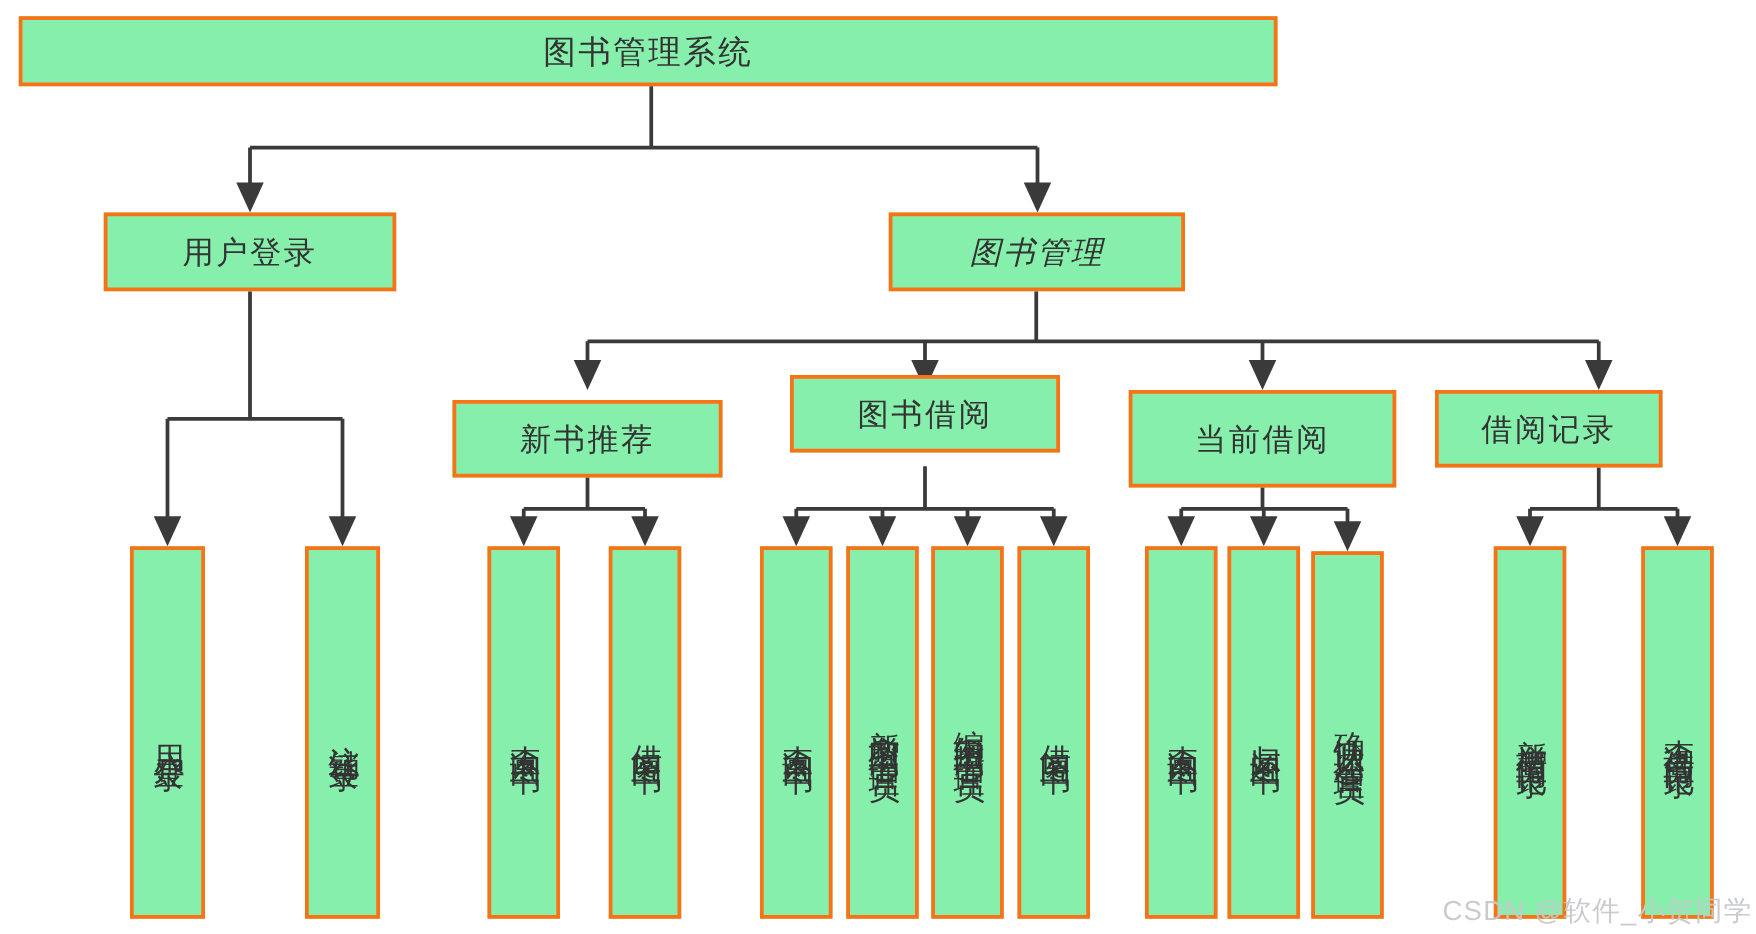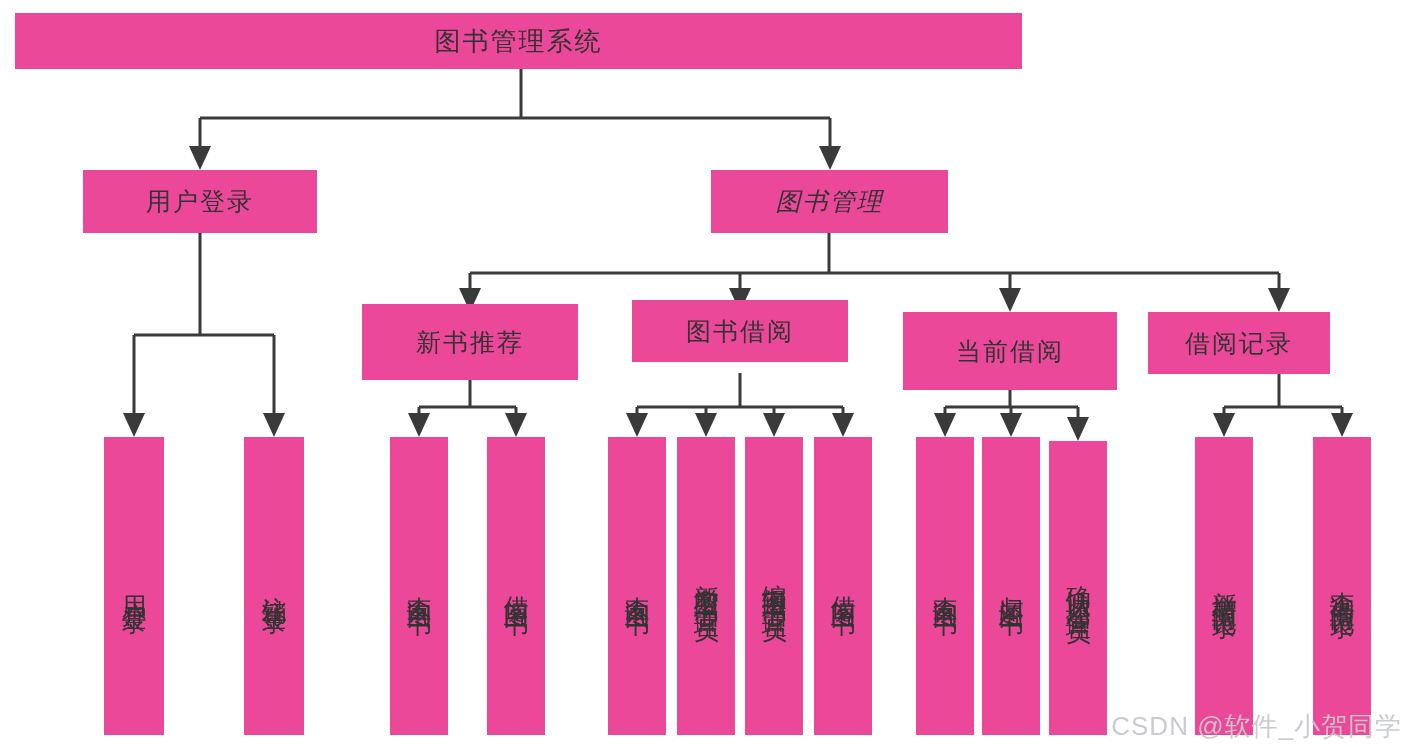--- a/index.html
+++ b/index.html
@@ -12,42 +12,42 @@
     overflow: hidden;
   }
   #connectors {
     position: absolute;
     left: 0; top: 0;
     width: 1405px; height: 747px;
   }
   .node {
     position: absolute;
     box-sizing: border-box;
-    border: 3px solid #ec4899;
-    background: #ec4899;
+    border: 3px solid #f97316;
+    background: #86efac;
     display: flex;
     align-items: center;
     justify-content: center;
     color: #333333;
   }
   .hbox { font-size: 25px; letter-spacing: 2px; }
   .root-box { font-size: 26px; }
   .vbox span {
     writing-mode: vertical-rl;
     text-orientation: mixed;
     font-size: 25px;
     letter-spacing: 5px;
     line-height: 1.1;
     white-space: nowrap;
   }
   .watermark {
     position: absolute;
     right: 3px;
     bottom: 3px;
-    font-size: 26px;
+    font-size: 22px;
     color: rgba(198, 200, 204, 0.95);
     letter-spacing: 1px;
     z-index: 10;
     pointer-events: none;
   }
 </style>
 </head>
 <body>
 
 <div id="canvas">
@@ -96,21 +96,21 @@
     <span>图书管理系统</span>
   </div>
 
   <div class="node hbox" style="left:83px; top:170px; width:234px; height:63px;">
     <span>用户登录</span>
   </div>
   <div class="node hbox" style="left:711px; top:170px; width:237px; height:63px;font-style:italic;">
     <span>图书管理</span>
   </div>
 
-  <div class="node hbox" style="left:362px; top:304px; width:216px; height:76px;">
+  <div class="node hbox" style="left:362px; top:320px; width:216px; height:62px;">
     <span>新书推荐</span>
   </div>
   <div class="node hbox" style="left:632px; top:300px; width:216px; height:62px;">
     <span>图书借阅</span>
   </div>
   <div class="node hbox" style="left:903px; top:312px; width:214px; height:78px;">
     <span>当前借阅</span>
   </div>
   <div class="node hbox" style="left:1148px; top:312px; width:182px; height:62px;text-align:center;">
     <span>借阅记录</span>

